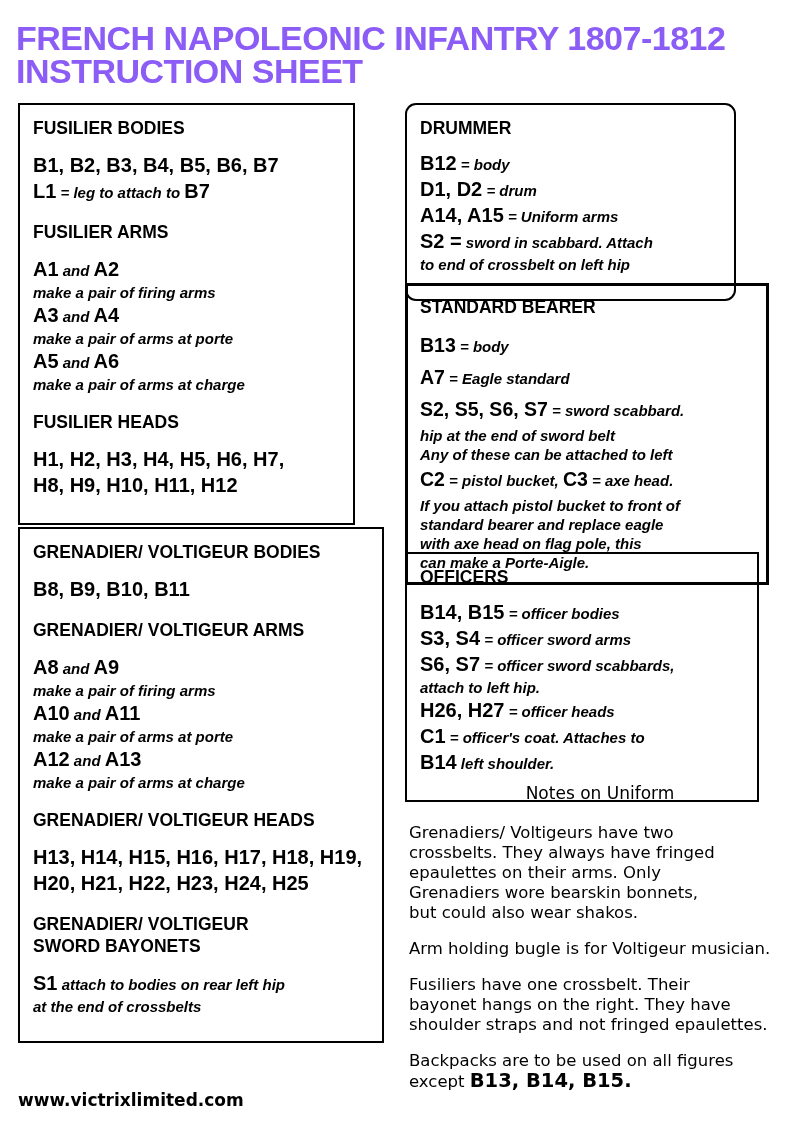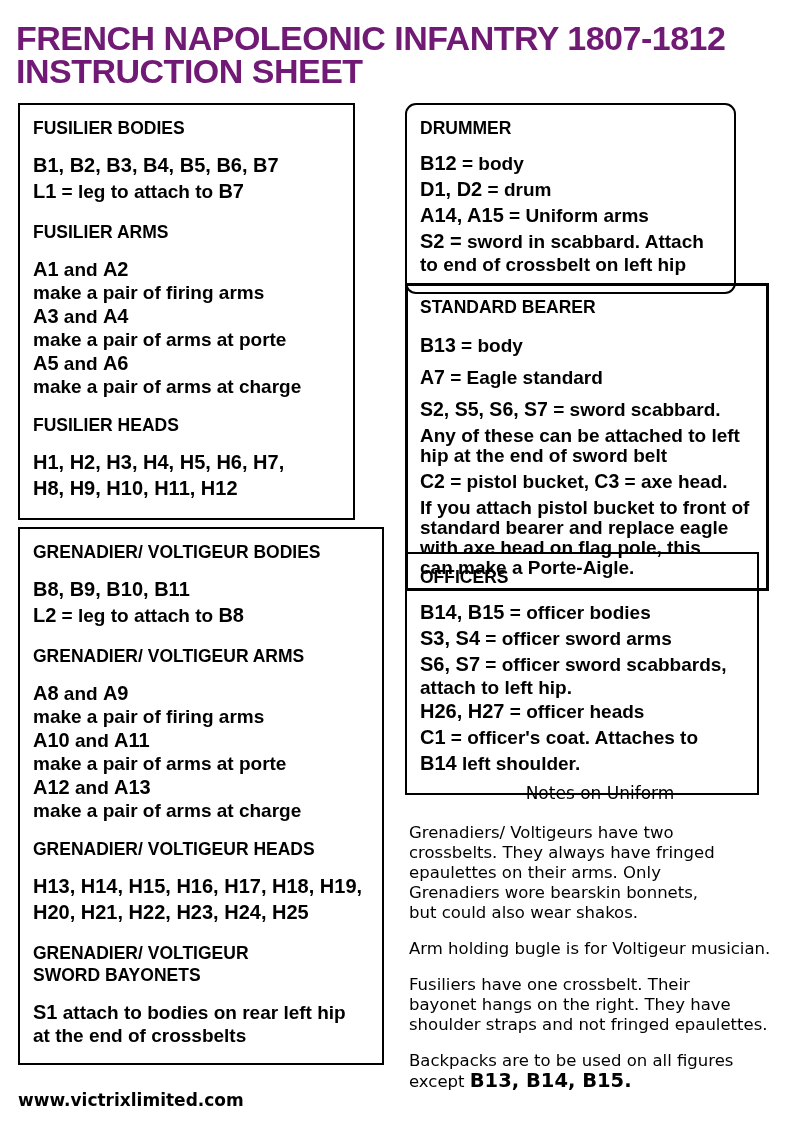--- a/index.html
+++ b/index.html
@@ -1,40 +1,40 @@
 <!DOCTYPE html>
 <html><head>
 <meta charset="utf-8">
 <style>
   html,body{margin:0;padding:0;background:#fff;}
   .page{position:relative;width:800px;height:1128px;background:#ffffff;color:#000;
         font-family:"Liberation Sans",sans-serif;overflow:hidden;}
 
   
   .title{position:absolute;left:16px;top:22px;font-weight:bold;font-size:34px;
-         line-height:33px;letter-spacing:-0.5px;color:#701a75;}
+         line-height:33px;letter-spacing:-0.5px;color:#8b5cf6;}
 
   
-  .box{position:absolute;border:2px solid #000;padding:12px 12px 16px 13px;box-sizing:border-box;}
+  .box{position:absolute;border:2px solid #000;padding:12px 12px 24px 13px;box-sizing:border-box;}
   #box-fusilier {left:18px; top:103px; width:337px;}
   #box-grenadier{left:18px; top:527px; width:366px;}
   #box-drummer  {left:405px;top:103px; width:331px;border-radius:11px;}
   #box-standard {left:405px;top:283px; width:364px;border-width:3px;padding:10px 10px 10px 12px;}
   #box-officers {left:405px;top:552px; width:354px;}
 
   .section + .section{margin-top:16px;}
   .box-heading{font-weight:bold;font-size:17.5px;line-height:22px;margin:0 0 14px 0;}
   #box-standard .box-heading,#box-officers .box-heading,#box-drummer .box-heading{margin-bottom:12px;}
   .line{font-size:17px;font-weight:bold;line-height:20px;}
   .line.has-code{line-height:24px;}
   #box-standard .line{line-height:19px;}
   #box-standard .line.has-code{line-height:30px;}
   .seg-code{font-size:20px;font-weight:bold;text-align:center;}
   #box-standard .seg-code{font-size:19.5px;}
-  .seg-text{font-size:19px;font-weight:bold;}
+  .seg-text{font-size:15px;font-weight:bold;font-style:italic;}
 
   
   .notes{position:absolute;left:403px;top:783px;width:394px;
          font-family:"DejaVu Sans",sans-serif;}
   .notes-heading{font-size:17px;font-weight:normal;line-height:20px;margin:0 0 20px 0;text-align:center;}
   .para{margin:0 0 16px 6px;}
   .note-line{font-size:16.5px;font-weight:normal;line-height:20px;}
   .notes .seg-plain{font-size:16.5px;font-weight:normal;}
   .notes .seg-code{font-size:19.5px;font-weight:bold;font-family:"DejaVu Sans",sans-serif;}
 
@@ -78,21 +78,20 @@
         <div class="line has-code"><span class="seg-code">H1, H2, H3, H4, H5, H6, H7,</span></div>
         <div class="line has-code"><span class="seg-code">H8, H9, H10, H11, H12</span></div>
       </div>
     </section>
   <section class="box" id="box-grenadier">
       <div class="section">
         <div class="box-heading">
           <div>GRENADIER/ VOLTIGEUR BODIES</div>
         </div>
         <div class="line has-code"><span class="seg-code">B8, B9, B10, B11</span></div>
-        <div class="line has-code"><span class="seg-code">L2</span><span class="seg-text"> = leg to attach to </span><span class="seg-code">B8</span></div>
       </div>
       <div class="section">
         <div class="box-heading">
           <div>GRENADIER/ VOLTIGEUR ARMS</div>
         </div>
         <div class="line has-code"><span class="seg-code">A8</span><span class="seg-text"> and </span><span class="seg-code">A9</span></div>
         <div class="line"><span class="seg-text">make a pair of firing arms</span></div>
         <div class="line has-code"><span class="seg-code">A10</span><span class="seg-text"> and </span><span class="seg-code">A11</span></div>
         <div class="line"><span class="seg-text">make a pair of arms at porte</span></div>
         <div class="line has-code"><span class="seg-code">A12</span><span class="seg-text"> and </span><span class="seg-code">A13</span></div>
@@ -127,22 +126,22 @@
       </div>
     </section>
   <section class="box" id="box-standard">
       <div class="section">
         <div class="box-heading">
           <div>STANDARD BEARER</div>
         </div>
         <div class="line has-code"><span class="seg-code">B13</span><span class="seg-text"> = body</span></div>
         <div class="line has-code"><span class="seg-code">A7</span><span class="seg-text"> = Eagle standard</span></div>
         <div class="line has-code"><span class="seg-code">S2, S5, S6, S7</span><span class="seg-text"> = sword scabbard.</span></div>
+        <div class="line"><span class="seg-text">hip at the end of sword belt</span></div>
         <div class="line"><span class="seg-text">Any of these can be attached to left</span></div>
-        <div class="line"><span class="seg-text">hip at the end of sword belt</span></div>
         <div class="line has-code"><span class="seg-code">C2</span><span class="seg-text"> = pistol bucket, </span><span class="seg-code">C3</span><span class="seg-text"> = axe head.</span></div>
         <div class="line"><span class="seg-text">If you attach pistol bucket to front of</span></div>
         <div class="line"><span class="seg-text">standard bearer and replace eagle</span></div>
         <div class="line"><span class="seg-text">with axe head on flag pole, this</span></div>
         <div class="line"><span class="seg-text">can make a Porte-Aigle.</span></div>
       </div>
     </section>
   <section class="box" id="box-officers">
       <div class="section">
         <div class="box-heading">

